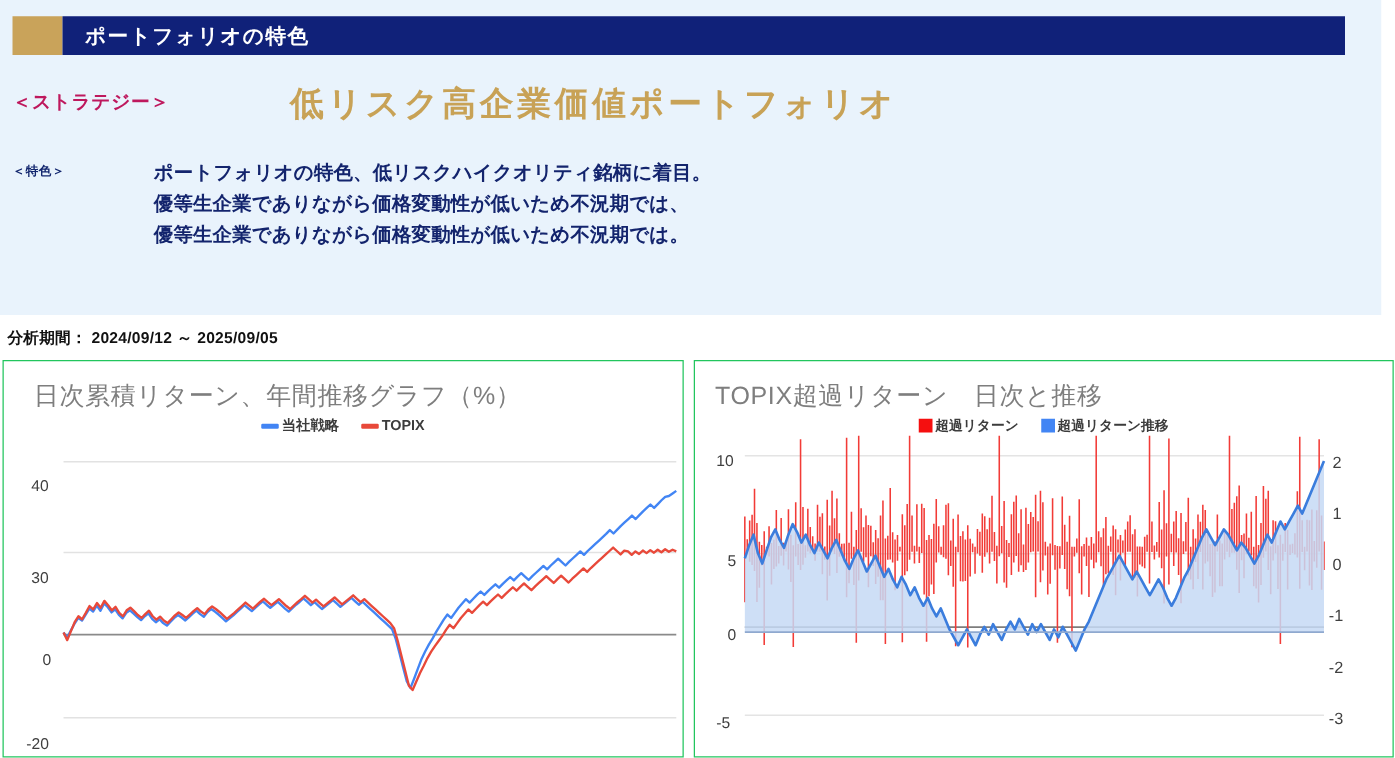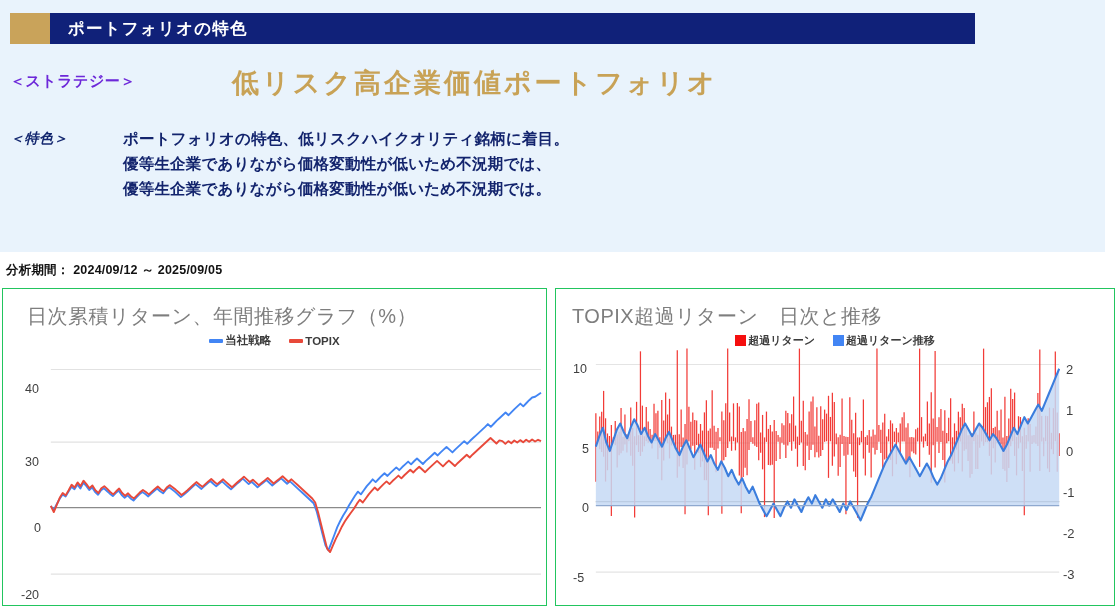--- a/index.html
+++ b/index.html
@@ -17,44 +17,44 @@
     background:#e9f3fc;
   }
   .header-bar-row{
     position:absolute;left:10px;top:13px;height:31px;width:1090px;
   }
   .gold-block{
     position:absolute;left:0;top:0;width:40px;height:31px;
     background:#c9a35a;
   }
   .navy-bar{
-    position:absolute;left:40px;top:0;width:925px;height:31px;
+    position:absolute;left:40px;top:0;width:1026px;height:31px;
     background:#102179;
   }
   .navy-bar-title{
     position:absolute;left:18px;top:50%;transform:translateY(-50%);
     color:#ffffff;font-size:16.5px;font-weight:bold;letter-spacing:1.2px;
     white-space:nowrap;
   }
 
   .strategy-label{
     position:absolute;left:10px;top:72px;
-    font-size:15px;font-weight:bold;color:#6d28d9;
+    font-size:15px;font-weight:bold;color:#be185d;
     letter-spacing:.5px;white-space:nowrap;
   }
   .strategy-title{
     position:absolute;left:232px;top:65px;
     font-size:27px;font-weight:bold;color:#c8a256;
     letter-spacing:3px;white-space:nowrap;
   }
 
   .feature-label{
     position:absolute;left:10px;top:130px;
-    font-size:14px;font-weight:bold;color:#12266e;
-    letter-spacing:.5px;white-space:nowrap;font-style:italic;
+    font-size:10px;font-weight:bold;color:#12266e;
+    letter-spacing:.5px;white-space:nowrap;
   }
   .feature-lines{
     position:absolute;left:123px;top:126px;
   }
   .feature-lines div{
     font-size:15.5px;font-weight:bold;color:#13246d;
     line-height:25px;letter-spacing:.2px;white-space:nowrap;
   }
 
   .period-line{

